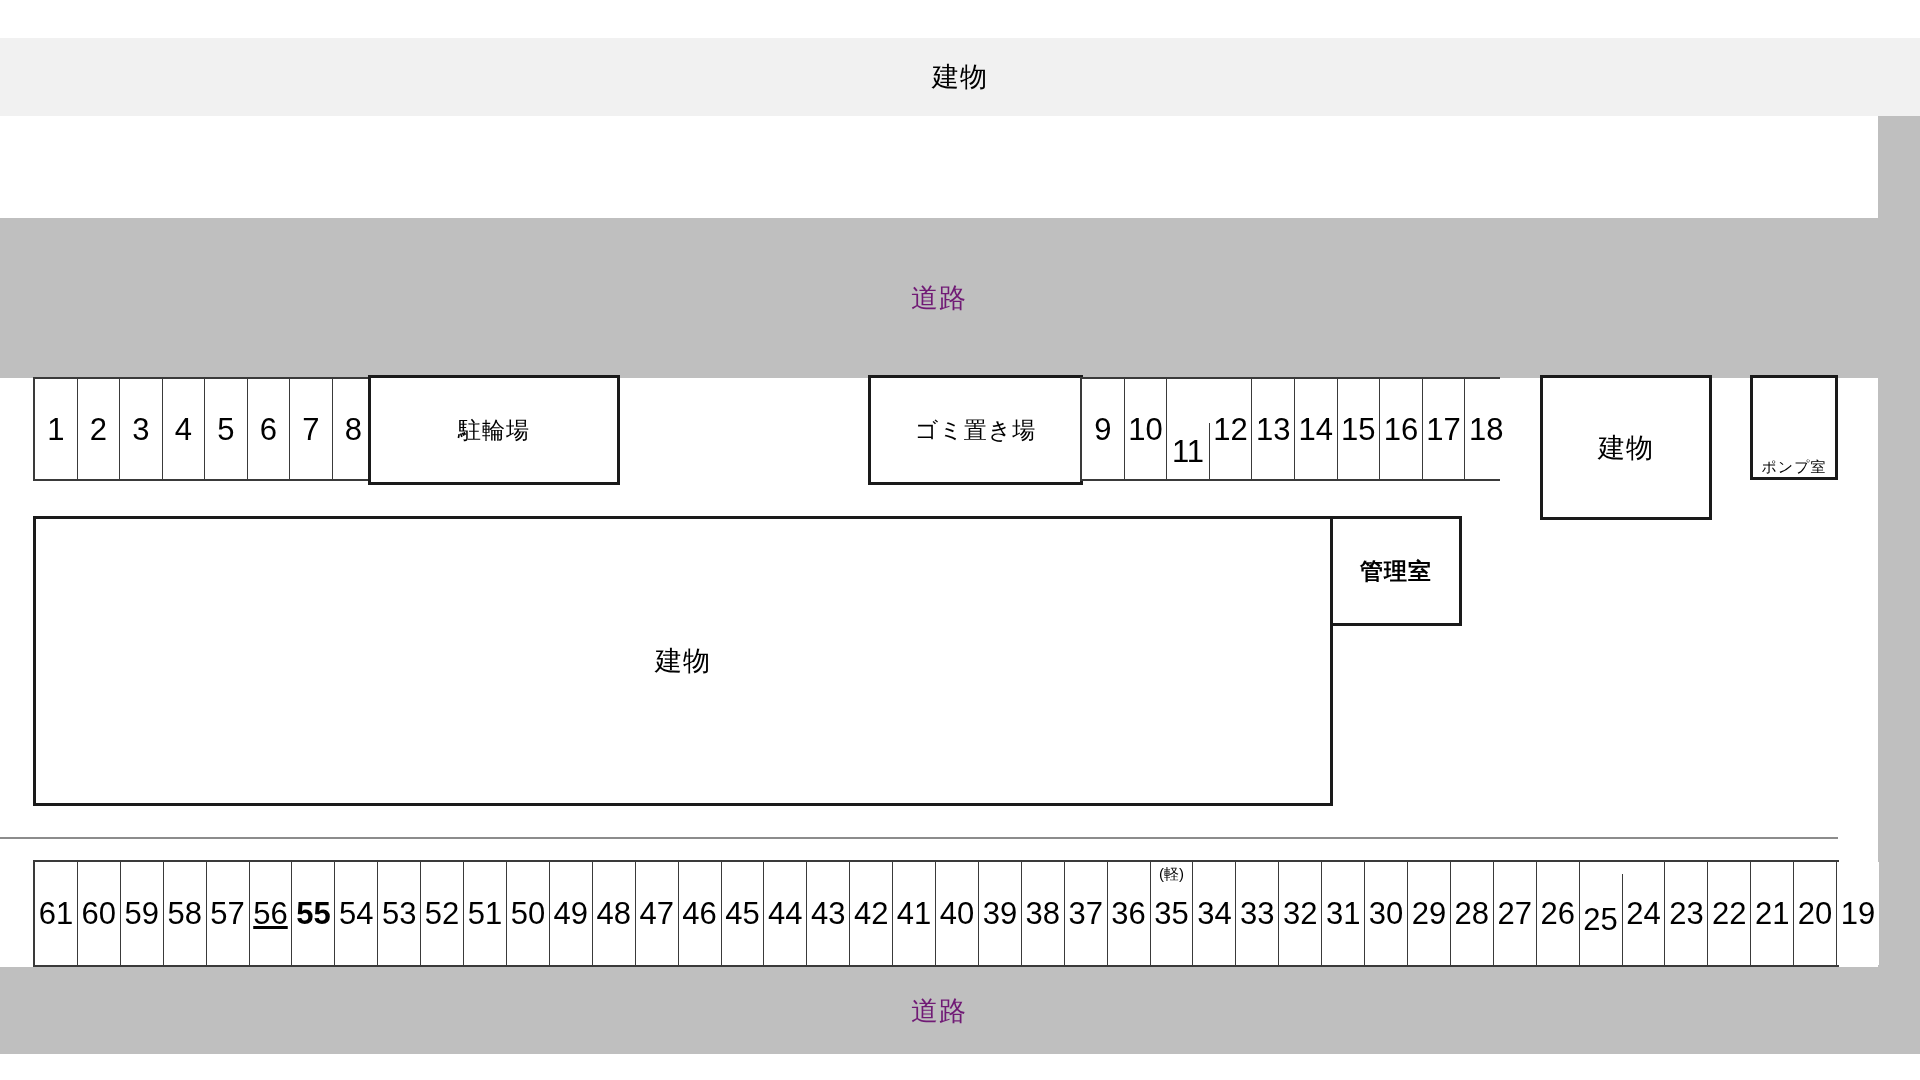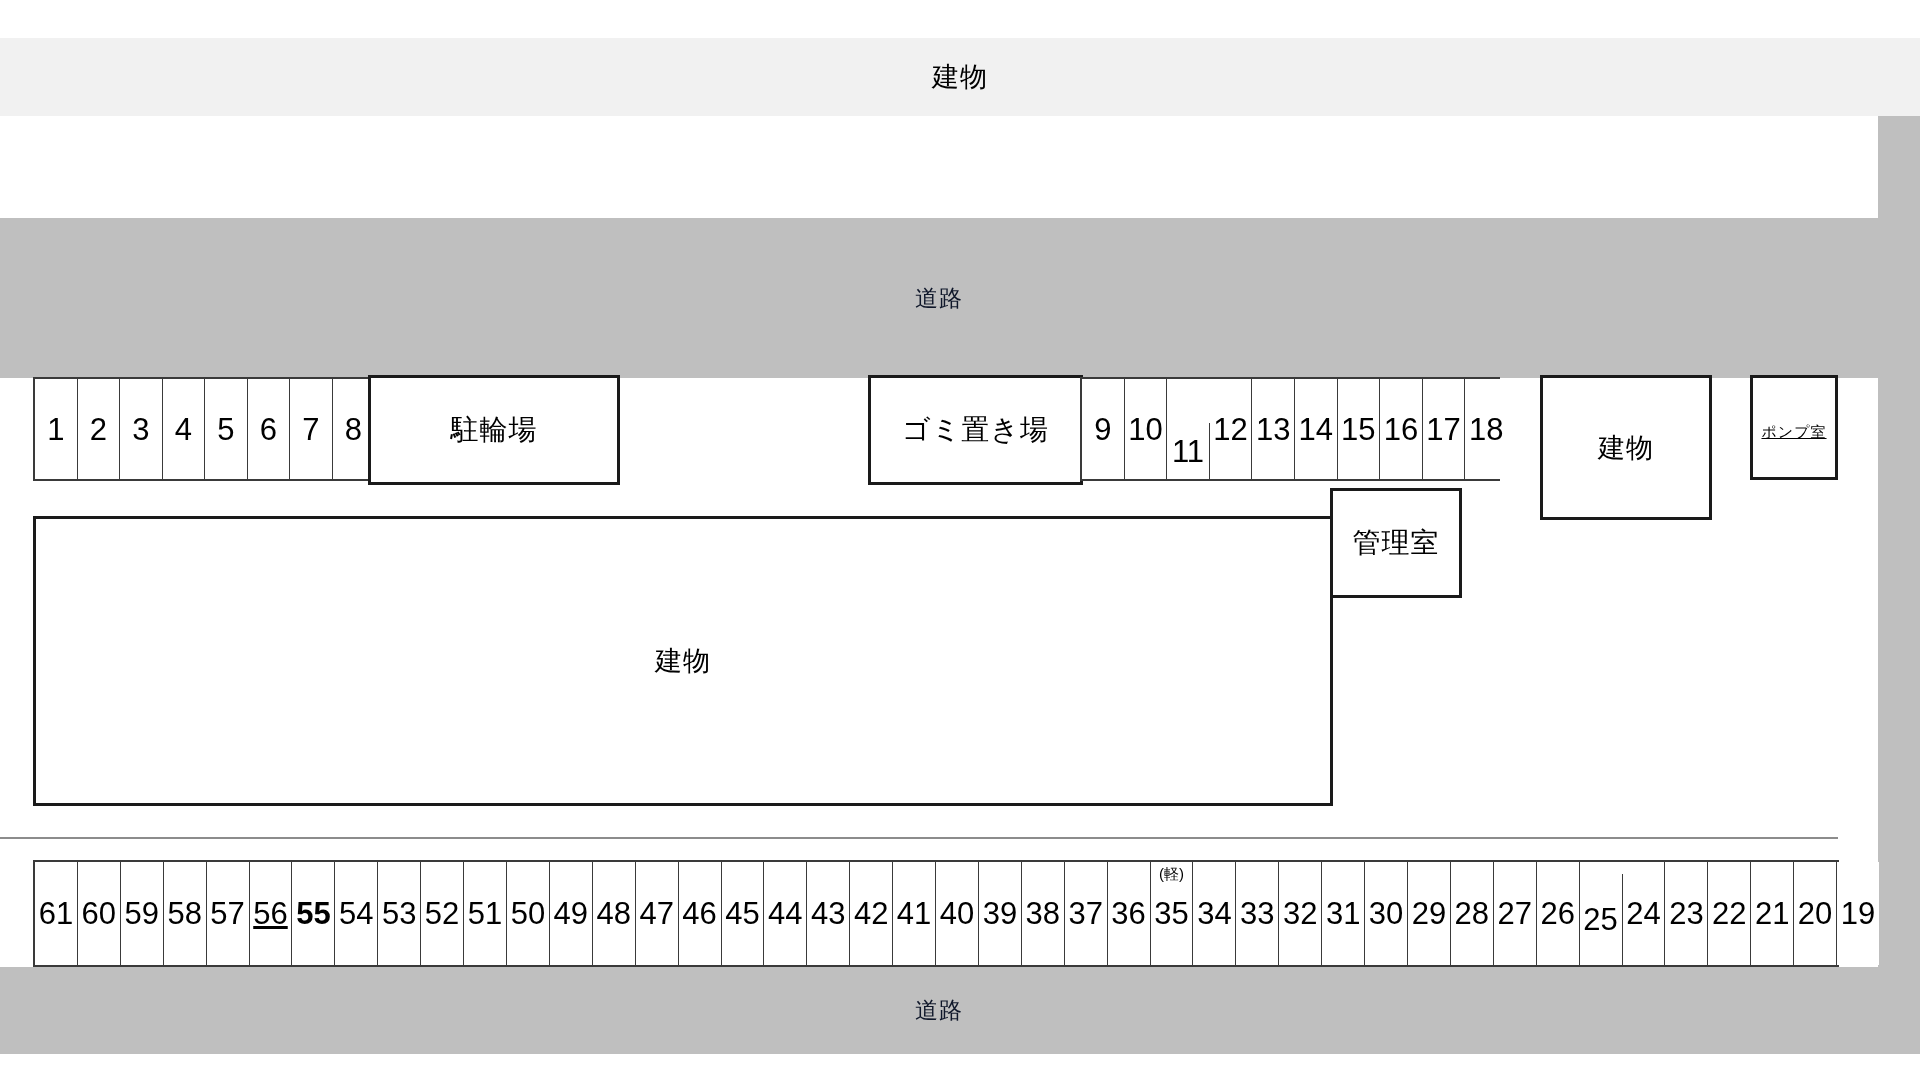--- a/index.html
+++ b/index.html
@@ -32,23 +32,23 @@
     letter-spacing: 1px;
     color: #000;
   }
 
   
   .band-road {
     background: #bfbfbf;
     display: flex;
     align-items: center;
     justify-content: center;
-    font-size: 23px;
+    font-size: 27px;
     letter-spacing: 1px;
-    color: #0f172a;
+    color: #701a75;
   }
   .road-right-strip { background: #bfbfbf; }
 
   
   .lot-plate { background: #ffffff; }
 
   
   .stall-row {
     display: flex;
     background: #ffffff;
@@ -81,25 +81,25 @@
     white-space: nowrap;
   }
 
   
   .facility {
     background: #ffffff;
     border: 3px solid #1a1a1a;
     display: flex;
     align-items: center;
     justify-content: center;
-    font-size: 28px;
+    font-size: 23px;
     color: #000;
     letter-spacing: 1px;
   }
-  .facility.small-label { font-size: 15px; align-items: center; padding-top: 10px; text-decoration: underline; }
+  .facility.small-label { font-size: 15px; align-items: flex-end; padding-top: 10px; }
   .facility.big-label   { font-size: 27px; }
 
   
   .separator { background: #8c8c8c; height: 2px; }
 </style>
 </head>
 <body>
 
 <div id="canvas">
 
@@ -192,21 +192,21 @@
   </div>
 
   <div class="abs facility small-label" style="left:1750px; top:375px; width:88px; height:105px;">
     <span>ポンプ室</span>
   </div>
 
   <div class="abs facility big-label" style="left:33px; top:516px; width:1300px; height:290px; align-items:center; justify-content:center;">
     <span>建物</span>
   </div>
 
-  <div class="abs facility" style="left:1330px; top:488px; width:132px; height:110px;">
+  <div class="abs facility" style="left:1330px; top:516px; width:132px; height:110px;font-weight:bold;">
     <span>管理室</span>
   </div>
 
   <div class="abs separator" style="left:0px; top:837px; width:1838px;"></div>
 
   <div class="abs lot-plate" style="left:0px; top:840px; width:1878px; height:127px;"></div>
 
   <div class="abs stall-row" style="left:33px; top:860px; width:1806px; height:107px;" id="row-bottom">
       <div class="stall" style="width: 2.32558%;">
         <span class="num">61</span>

